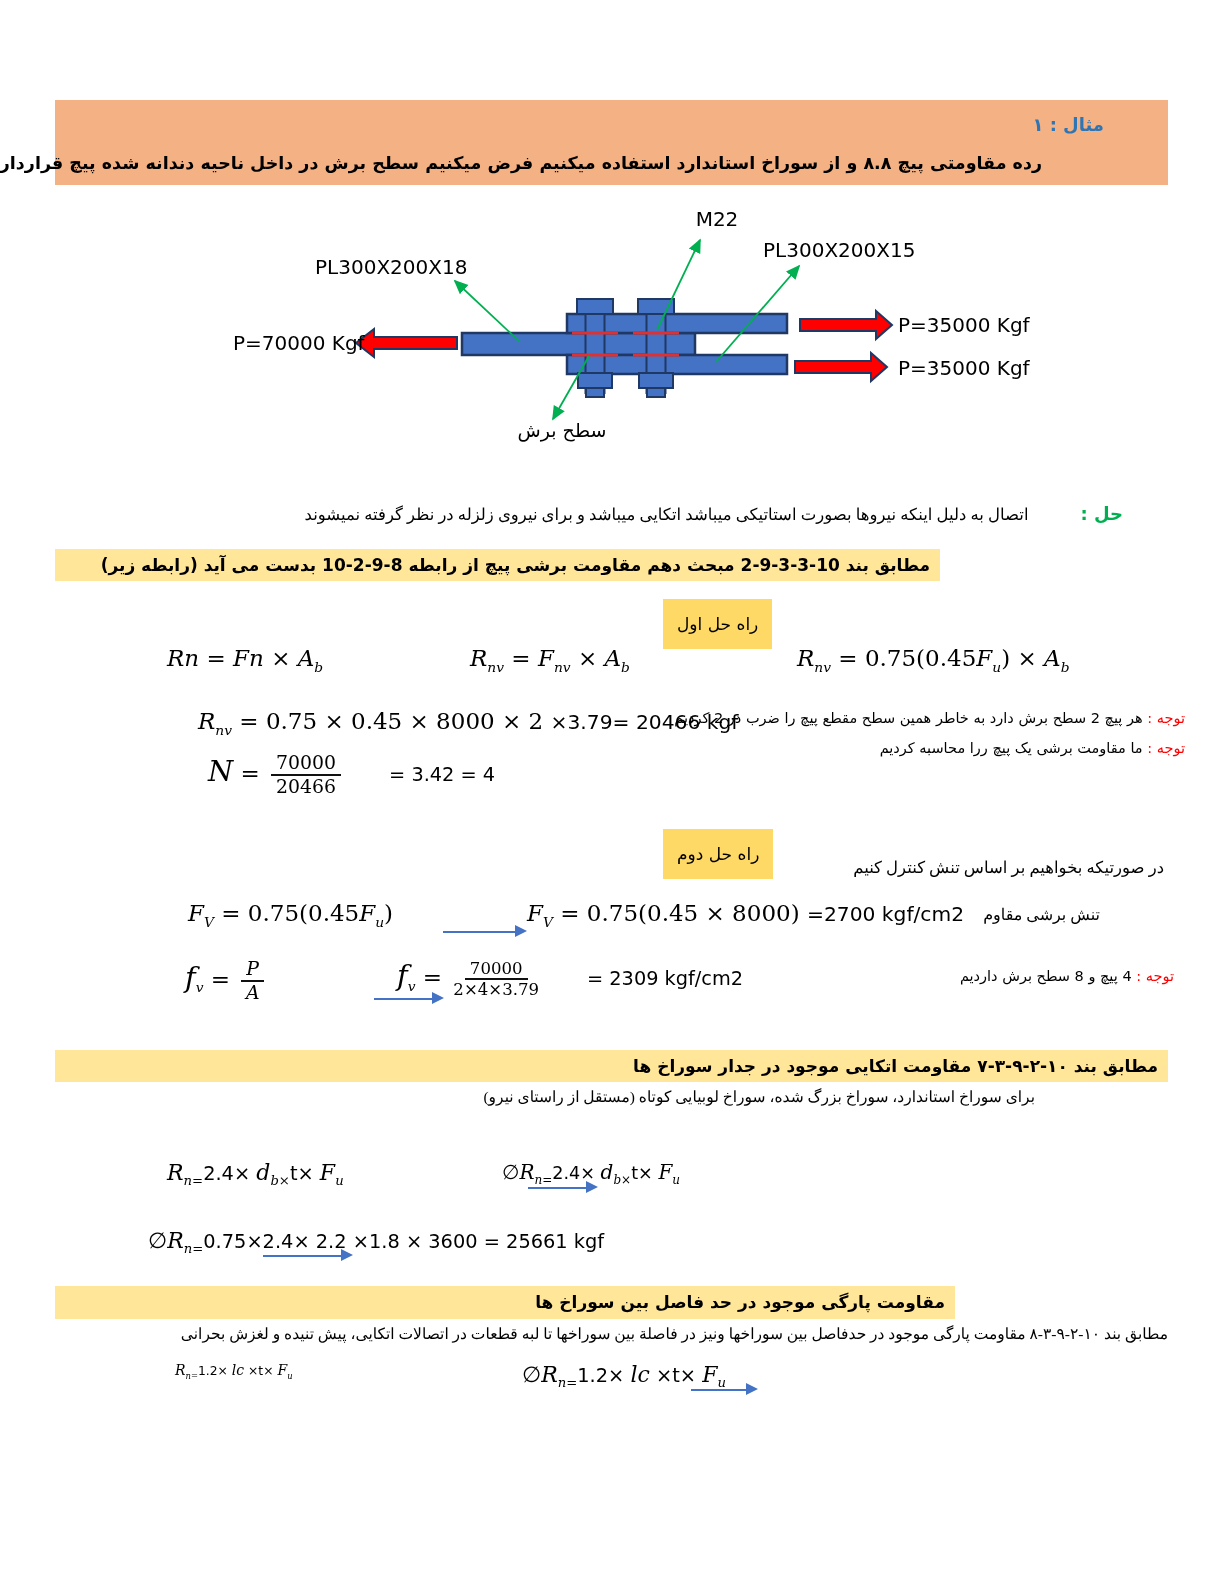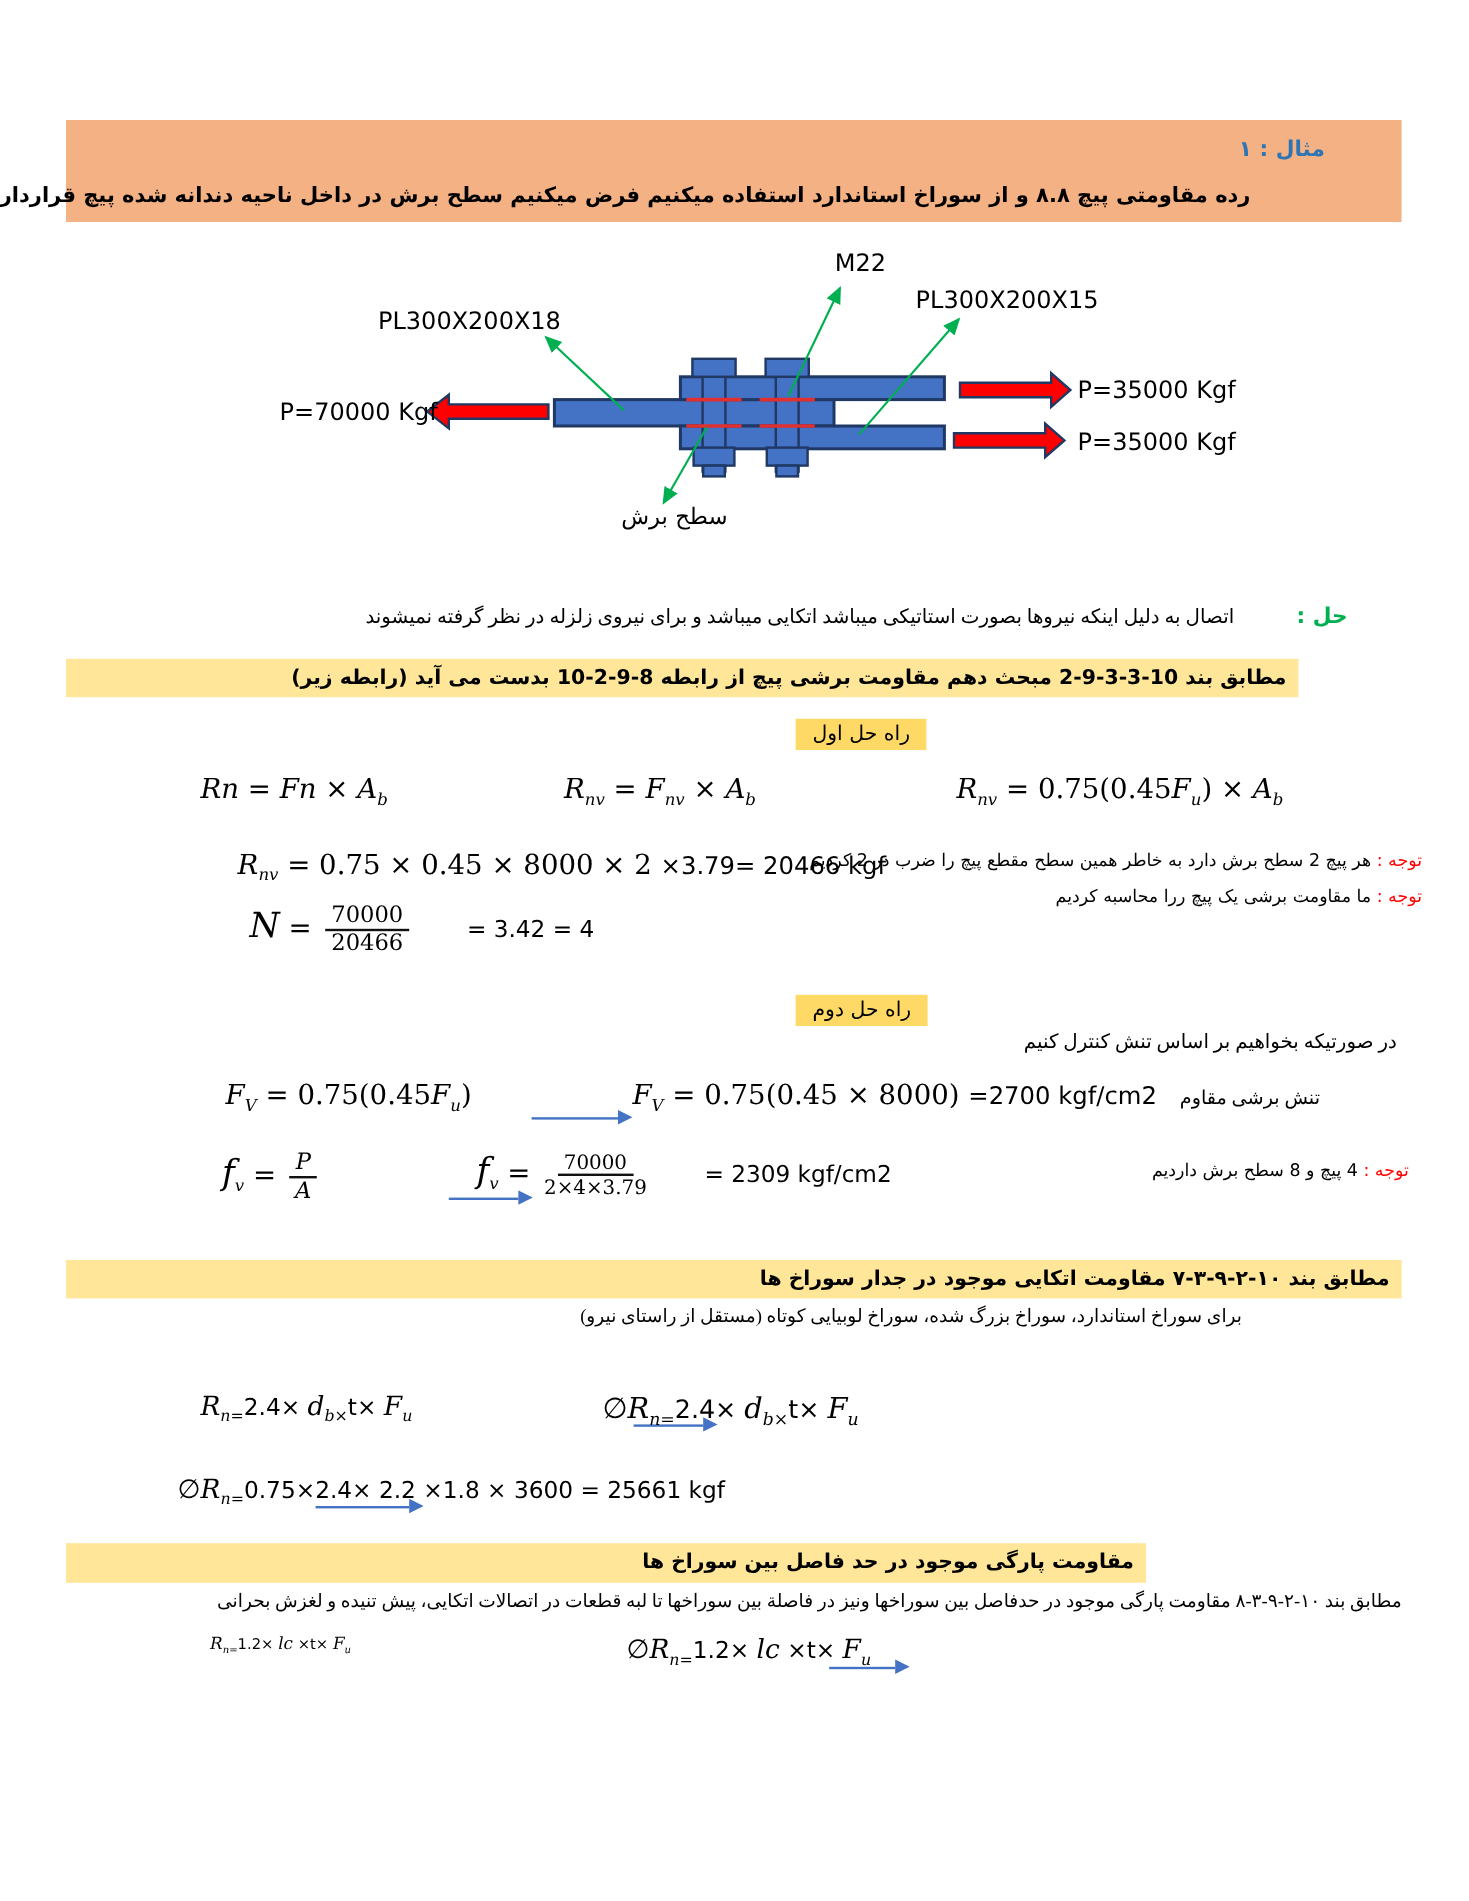--- a/index.html
+++ b/index.html
@@ -11,21 +11,21 @@
   
   .header-band{background:#F4B183;padding:10px 0 0 0;}
   .hline{font-size:17.5px;font-weight:bold;line-height:30px;white-space:nowrap;}
   .hline1{display:flex;flex-direction:row;direction:rtl;padding-right:64px;gap:26px;}
   .example-label{color:#2E75B6;font-weight:bold;font-size:18px;}
   .hline2{padding-right:126px;margin-top:8px;}
 
   
   .band{background:#FFE699;height:32px;line-height:32px;font-size:17px;font-weight:bold;
         direction:rtl;padding-right:10px;box-sizing:border-box;white-space:nowrap;}
-  .chip{background:#FFD966;font-size:17px;padding:3px 14px;white-space:nowrap;}
+  .chip{background:#FFD966;font-size:17px;padding:15px 14px;white-space:nowrap;}
 
   .fa-line{font-size:16.5px;white-space:nowrap;font-family:Liberation Serif, serif;}
   .sol-head{color:#00B050;font-weight:bold;font-size:18px;}
   .note{font-size:14.5px;direction:rtl;white-space:nowrap;}
   .note .lbl{color:#FF0000;}
 
   
   .formula{font-family:"DejaVu Serif",serif;font-size:23px;white-space:nowrap;}
   .formula sub{font-size:0.60em;font-style:italic;}
   .seg-v{font-style:italic;}
@@ -101,21 +101,21 @@
     <text x="898" y="375" font-size="20">P=35000 Kgf</text>
     <text x="562" y="437" text-anchor="middle" font-size="19">سطح برش</text>
   </svg>
 
   
   <div class="abs" style="top:503px;right:101px;display:flex;direction:rtl;gap:52px;align-items:baseline;">
     <span class="sol-head">حل :</span>
     <span class="fa-line rtl">اتصال به دلیل اینکه نیروها بصورت استاتیکی میباشد اتکایی میباشد و برای نیروی زلزله در نظر گرفته نمیشوند</span>
   </div>
 
-  <div class="abs band" style="left:55px;top:549px;width:1027px;">مطابق بند 10-3-3-9-2 مبحث دهم مقاومت برشی پیچ از رابطه 8-9-2-10 بدست می آید (رابطه زیر)</div>
+  <div class="abs band" style="left:55px;top:549px;width:885px;">مطابق بند 10-3-3-9-2 مبحث دهم مقاومت برشی پیچ از رابطه 8-9-2-10 بدست می آید (رابطه زیر)</div>
 
   
   <span class="abs chip rtl" style="left:663px;top:599px;">راه حل اول</span>
 
   <div class="abs formula" style="left:167px;top:645px;"><span class="seg-v">Rn</span><span class="seg-n"> = </span><span class="seg-v">Fn</span><span class="seg-n"> × </span><span class="seg-v">A</span><sub class="seg-s">b</sub></div>
   <div class="abs formula" style="left:470px;top:645px;"><span class="seg-v">R</span><sub class="seg-s">nv</sub><span class="seg-n"> = </span><span class="seg-v">F</span><sub class="seg-s">nv</sub><span class="seg-n"> × </span><span class="seg-v">A</span><sub class="seg-s">b</sub></div>
   <div class="abs formula" style="left:797px;top:645px;"><span class="seg-v">R</span><sub class="seg-s">nv</sub><span class="seg-n"> = 0.75(0.45</span><span class="seg-v">F</span><sub class="seg-s">u</sub><span class="seg-n">) × </span><span class="seg-v">A</span><sub class="seg-s">b</sub></div>
 
   <div class="abs formula" style="left:198px;top:708px;"><span class="seg-v">R</span><sub class="seg-s">nv</sub><span class="seg-n"> = 0.75 × 0.45 × 8000 × 2 </span><span class="seg-t">×3.79= 20466 kgf</span></div>
 
@@ -161,21 +161,21 @@
     <span class="lbl">توجه :</span>
     <span>4 پیچ و 8 سطح برش داردیم</span>
   </div>
 
   
   <div class="abs band" style="left:55px;top:1050px;width:1113px;">مطابق بند ۱۰-۲-۹-۳-۷ مقاومت اتکایی موجود در جدار سوراخ ها</div>
   <div class="abs fa-line rtl" style="right:189px;top:1088px;font-size:15.5px;">برای سوراخ استاندارد، سوراخ بزرگ شده، سوراخ لوبیایی کوتاه (مستقل از راستای نیرو)</div>
 
   <div class="abs formula" style="left:167px;top:1160px;font-size:22px;"><span class="seg-v">R</span><sub class="seg-s">n=</sub><span class="seg-t">2.4× </span><span class="seg-v">d</span><sub class="seg-s">b×</sub><span class="seg-t">t× </span><span class="seg-v">F</span><sub class="seg-s">u</sub></div>
   <span class="abs blue-arrow" style="left:388px;top:1174px;width:58px;"></span>
-  <div class="abs formula" style="left:502px;top:1160px;font-size:24px;"><span class="seg-n">∅</span><span class="seg-v">R</span><sub class="seg-s">n=</sub><span class="seg-t">2.4× </span><span class="seg-v">d</span><sub class="seg-s">b×</sub><span class="seg-t">t× </span><span class="seg-v">F</span><sub class="seg-s">u</sub></div>
+  <div class="abs formula" style="left:502px;top:1160px;font-size:20px;"><span class="seg-n">∅</span><span class="seg-v">R</span><sub class="seg-s">n=</sub><span class="seg-t">2.4× </span><span class="seg-v">d</span><sub class="seg-s">b×</sub><span class="seg-t">t× </span><span class="seg-v">F</span><sub class="seg-s">u</sub></div>
 
   <span class="abs blue-arrow" style="left:60px;top:1242px;width:78px;"></span>
   <div class="abs formula" style="left:148px;top:1228px;font-size:22px;"><span class="seg-n">∅</span><span class="seg-v">R</span><sub class="seg-s">n=</sub><span class="seg-t">0.75×2.4× 2.2 ×1.8 × 3600 = 25661 kgf</span></div>
 
   
   <div class="abs band" style="left:55px;top:1286px;width:900px;height:33px;line-height:33px;">مقاومت پارگی موجود در حد فاصل بین سوراخ ها</div>
   <div class="abs fa-line rtl" style="right:56px;top:1325px;font-size:15.5px;">مطابق بند  ۱۰-۲-۹-۳-۸ مقاومت پارگی موجود در حدفاصل بین سوراخها ونیز در فاصلة بین سوراخها تا لبه قطعات در اتصالات اتکایی، پیش تنیده و لغزش بحرانی</div>
 
   <div class="abs formula" style="left:175px;top:1362px;font-size:14px;"><span class="seg-v">R</span><sub class="seg-s">n=</sub><span class="seg-t">1.2× </span><span class="seg-v">lc</span><span class="seg-t"> ×t× </span><span class="seg-v">F</span><sub class="seg-s">u</sub></div>
   <span class="abs blue-arrow" style="left:405px;top:1376px;width:55px;"></span>

